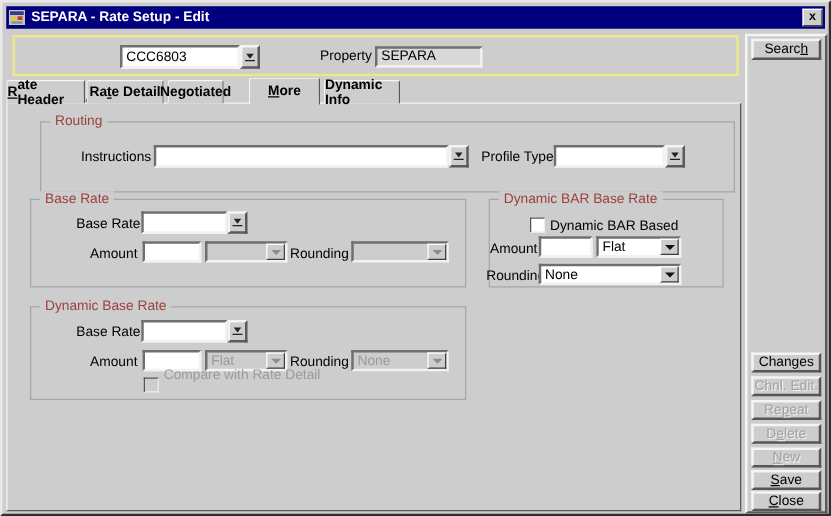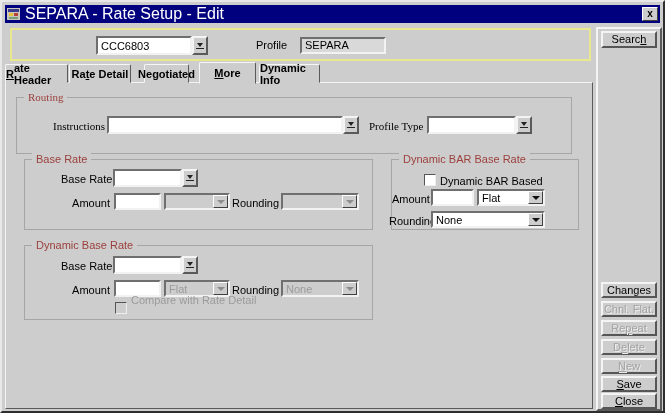--- a/index.html
+++ b/index.html
@@ -12,21 +12,21 @@
   *{box-sizing:border-box;margin:0;padding:0;}
   html,body{width:665px;height:413px;background:#cdcdcd;}
   body{font-family:"Liberation Sans",sans-serif;font-size:11px;color:#000;}
 
   .window{position:relative;width:665px;height:413px;background:var(--win-gray);
     border:2px solid;border-color:#e8e8e8 #2e2e2e #2e2e2e #e8e8e8;overflow:hidden;}
 
   
   .titlebar{position:absolute;left:3px;top:3px;width:655px;height:18px;
     background:var(--title-bar);display:flex;align-items:center;gap:4px;padding:0 2px;}
-  .titlebar .title{color:#fff;font-weight:normal;font-size:16px;flex:1;white-space:nowrap;}
+  .titlebar .title{color:#fff;font-weight:bold;font-size:11px;flex:1;white-space:nowrap;}
   .xbtn{width:16px;height:14px;background:var(--win-gray);border:1px solid;
     border-color:#fff #404040 #404040 #fff;display:flex;align-items:center;justify-content:center;
     font-weight:bold;font-size:10px;line-height:1;}
 
   
   .headerbox{position:absolute;left:8px;top:26px;width:581px;height:33px;
     border:2px solid var(--accent-yellow);}
   .lbl{position:absolute;line-height:13px;white-space:nowrap;}
   .lbl.r{text-align:right;}
 
@@ -106,33 +106,33 @@
 
   <div class="headerbox">
     <span class="lbl" style="left:22px;top:9px;margin-top:36px;">Rate Code</span>
     <div class="fcombo" style="left:84px;top:6px;width:112px;height:19px;">
       <span class="fval">CCC6803</span>
       <span class="dropbtn">
           <span class="arr"></span>
           <span class="bar"></span>
         </span>
     </div>
-    <span class="lbl" style="left:244px;top:9px;">Profile</span>
+    <span class="lbl" style="left:244px;top:9px;">Property</span>
     <div class="field ro" style="left:288px;top:7px;width:86px;height:17px;">SEPARA</div>
   </div>
 
   <div class="tab" style="left:3px;width:63px;"><u>R</u>ate Header</div>
   <div class="tab" style="left:67px;width:62px;text-align:right;">Ra<u>t</u>e Detail</div>
-  <div class="tab" style="left:142px;width:45px;">Negotiated</div>
+  <div class="tab" style="left:132px;width:45px;">Negotiated</div>
   <div class="tab active" style="left:197px;width:57px;"><u>M</u>ore</div>
   <div class="tab" style="left:257px;width:61px;">Dynamic Info</div>
 
   <div class="content">
 
-    <div class="group" style="left:10px;top:14px;width:556px;height:57px;font-family:Liberation Serif, serif;">
+    <div class="group" style="left:26px;top:14px;width:556px;height:57px;">
       <span class="gtitle">Routing</span>
       <span class="lbl r" style="left:16px;top:22px;width:72px;">Instructions</span>
       <div class="fcombo" style="left:90px;top:18px;width:252px;height:18px;">
         <span class="fval"></span>
         <span class="dropbtn">
             <span class="arr"></span>
             <span class="bar"></span>
           </span>
       </div>
       <span class="lbl r" style="left:352px;top:22px;width:54px;">Profile Type</span>
@@ -219,21 +219,21 @@
           </span>
       </div>
       <span class="cb disabled" style="left:90px;top:56px;"></span>
       <span class="lbl dimtext" style="left:106px;top:48px;">Compare with Rate Detail</span>
     </div>
   </div>
 
   <div class="rightpanel">
     <div class="btn" style="top:2px;height:17px;">Searc<u>h</u></div>
     <div class="btn" style="top:253px;">Chan<u>g</u>es</div>
-    <div class="btn disabled" style="top:272px;">Chnl. Flat.</div>
+    <div class="btn disabled" style="top:272px;">Chnl. Edit.</div>
     <div class="btn disabled" style="top:291px;">Re<u>p</u>eat</div>
     <div class="btn disabled" style="top:310px;">D<u>e</u>lete</div>
     <div class="btn disabled" style="top:329px;"><u>N</u>ew</div>
     <div class="btn" style="top:347px;"><u>S</u>ave</div>
     <div class="btn" style="top:364px;"><u>C</u>lose</div>
   </div>
 
 </div>
 
 </body></html>

